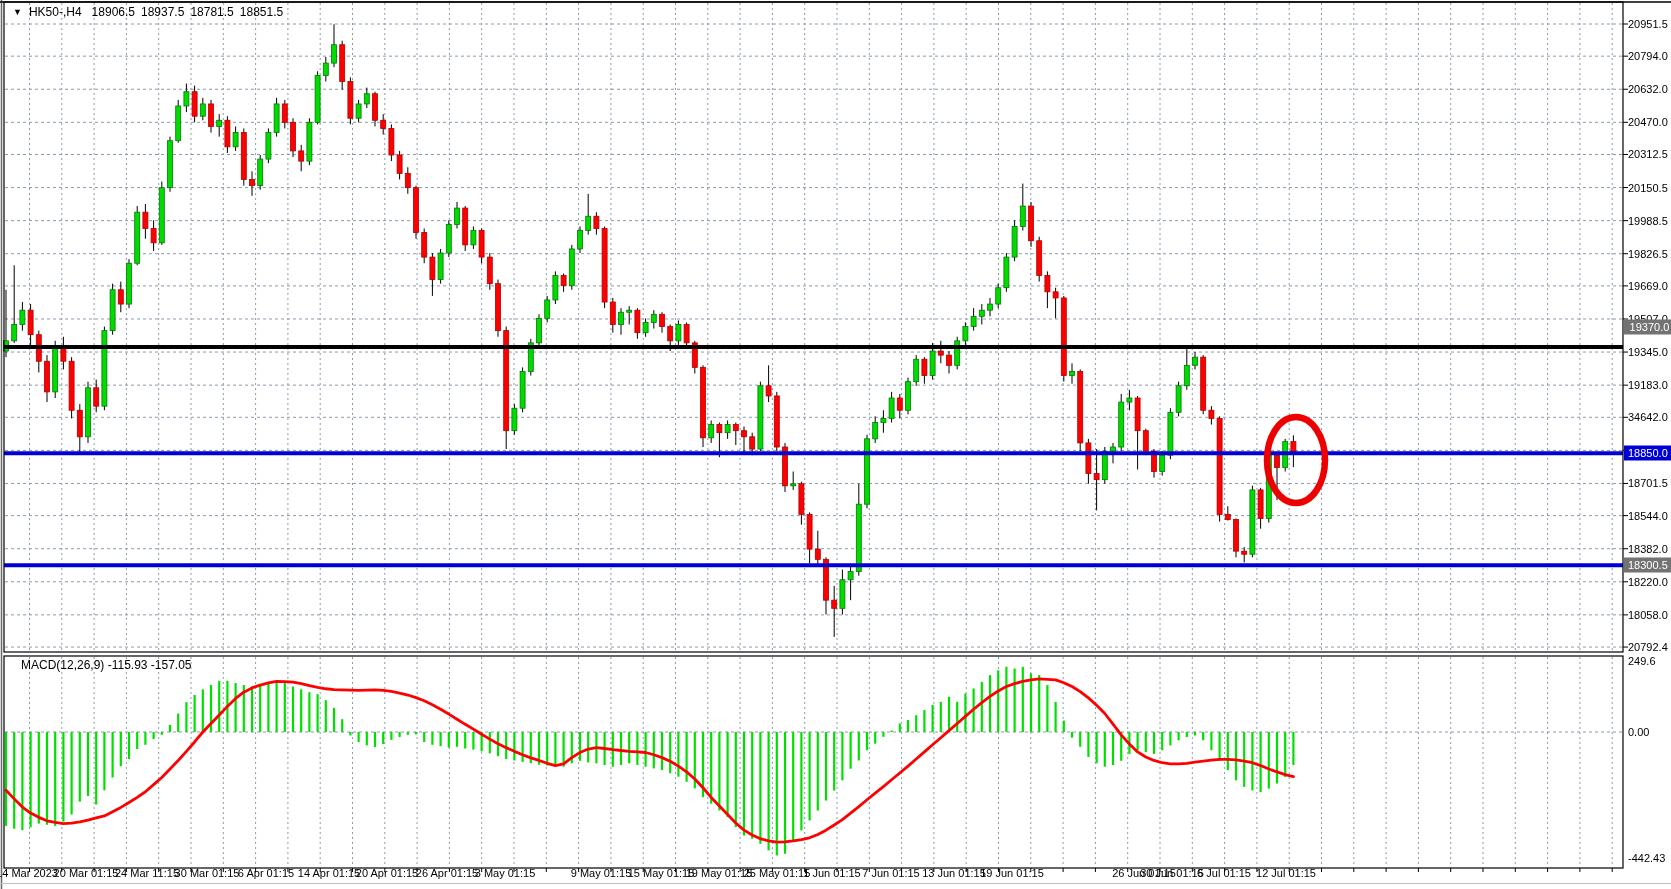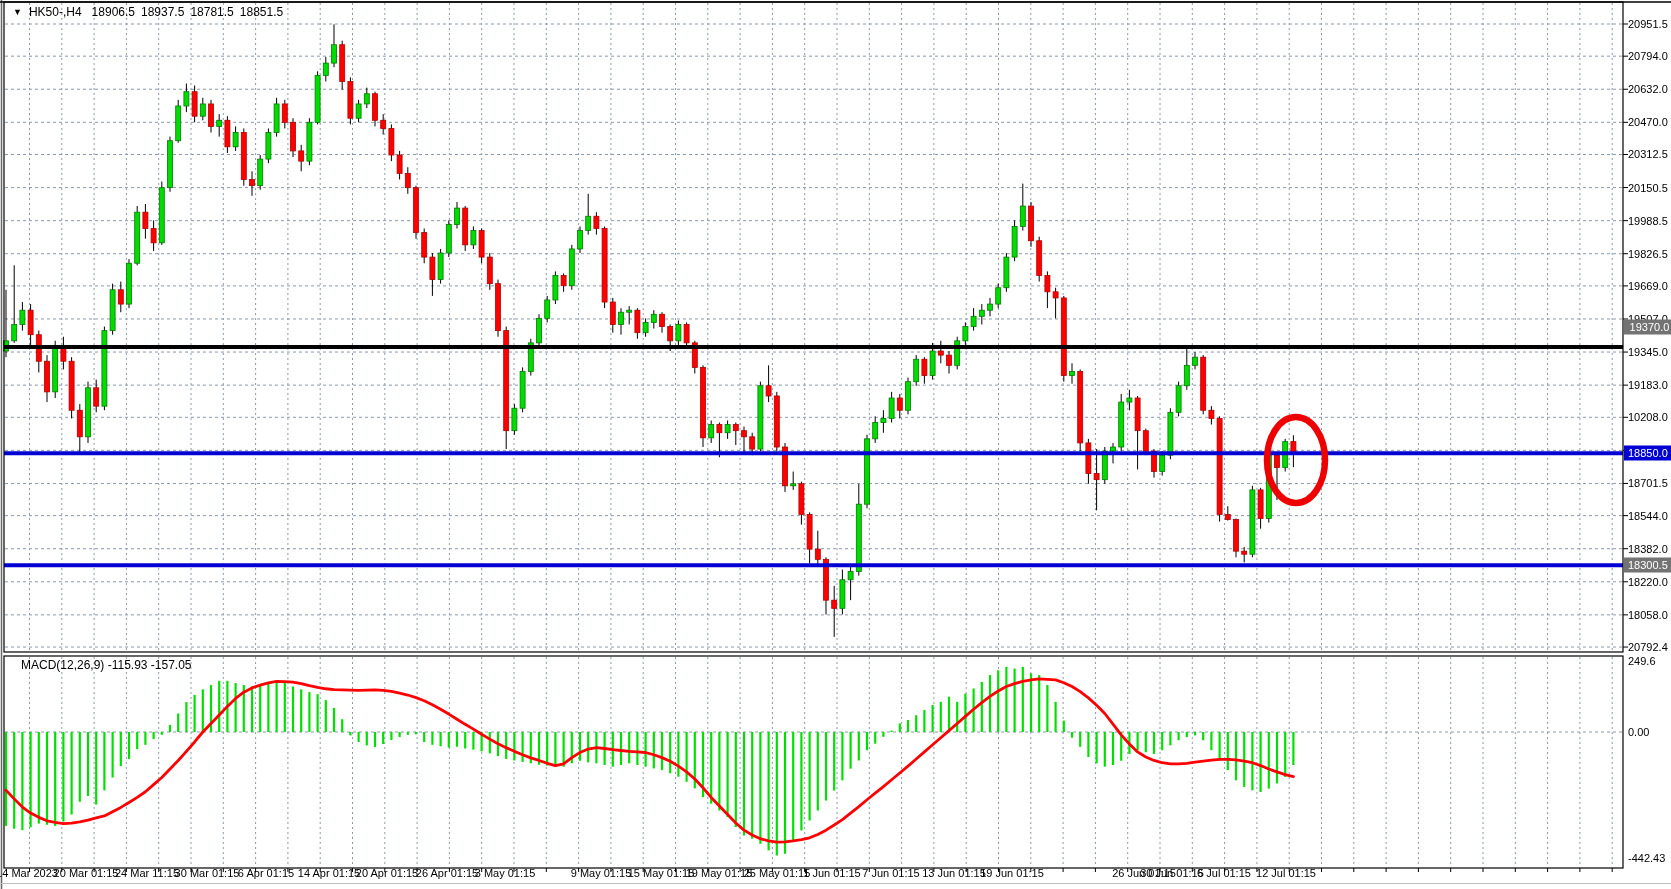--- a/index.html
+++ b/index.html
@@ -722,21 +722,21 @@
         <div class="axlabel" style="top: 89.244px;">20632.0</div>
         <div class="axlabel" style="top: 122.326px;">20470.0</div>
         <div class="axlabel" style="top: 154.488px;">20312.5</div>
         <div class="axlabel" style="top: 187.57px;">20150.5</div>
         <div class="axlabel" style="top: 220.651px;">19988.5</div>
         <div class="axlabel" style="top: 253.732px;">19826.5</div>
         <div class="axlabel" style="top: 285.895px;">19669.0</div>
         <div class="axlabel" style="top: 318.977px;">19507.0</div>
         <div class="axlabel" style="top: 352.058px;">19345.0</div>
         <div class="axlabel" style="top: 385.139px;">19183.0</div>
-        <div class="axlabel" style="top: 417.302px;">10208.0</div>
+        <div class="axlabel" style="top: 417.302px;">34642.0</div>
         <div class="axlabel" style="top: 450.384px;">18863.5</div>
         <div class="axlabel" style="top: 483.465px;">18701.5</div>
         <div class="axlabel" style="top: 515.628px;">18544.0</div>
         <div class="axlabel" style="top: 548.709px;">18382.0</div>
         <div class="axlabel" style="top: 581.79px;">18220.0</div>
         <div class="axlabel" style="top: 614.872px;">18058.0</div>
         <div class="axlabel" style="top: 647.035px;">20792.4</div>
       </div>
     <div id="time-axis">
         <div class="tlabel" style="left: 27px;">14 Mar 2023</div>

